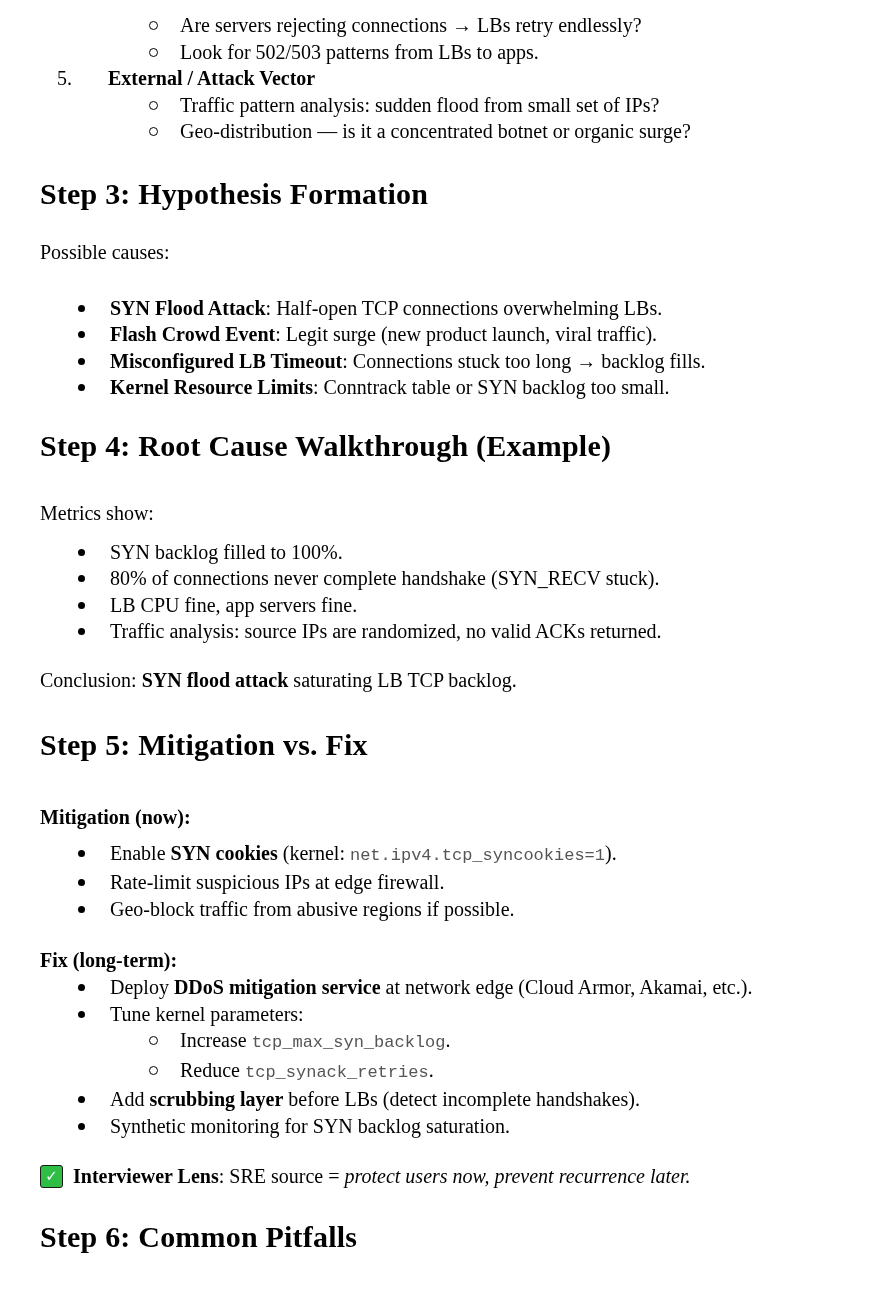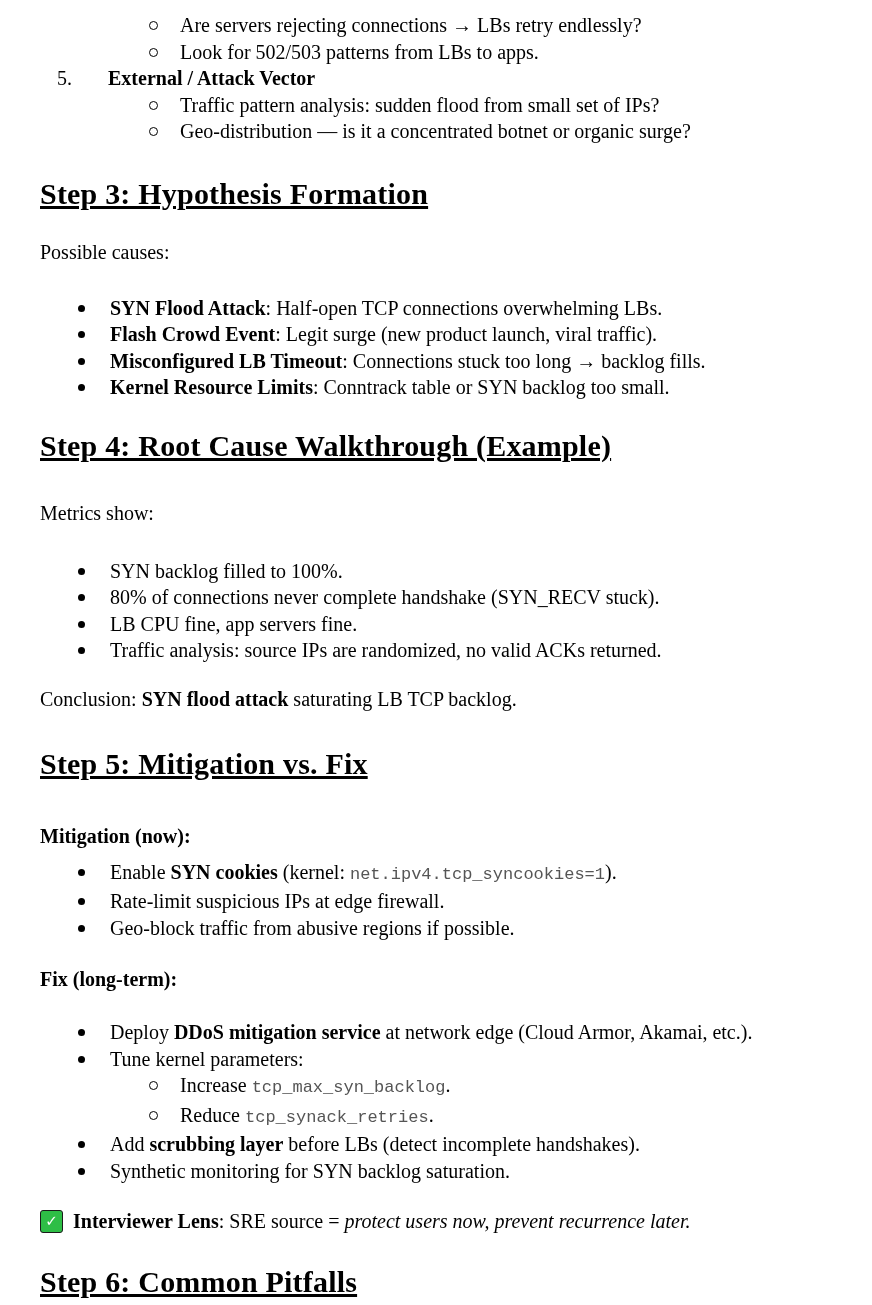--- a/index.html
+++ b/index.html
@@ -12,41 +12,40 @@
     overflow: hidden;
   }
   .doc { padding: 12px 28px 0 40px; }
 
   
   .h1 {
     font-size: 30px;
     font-weight: bold;
     line-height: 38px;
     letter-spacing: 0.2px;
-    text-decoration: underline;
   }
   .mt-step3 { margin-top: 30px; }
   .mt-step4 { margin-top: 26px; }
   .mt-step5 { margin-top: 32px; }
   .mt-step6 { margin-top: 28px; }
 
   .para { line-height: 27px; }
   .p-causes { margin-top: 26px; }
   .p-metrics { margin-top: 35px; }
   .p-conclusion { margin-top: 22px; }
   .subhead { font-weight: bold; line-height: 27px; }
   .p-mitigation { margin-top: 40px; }
   .p-fix { margin-top: 25px; }
 
   
   .list { margin: 0; }
   .ul-s3 { margin-top: 29px; }
-  .ul-s4 { margin-top: 31px; }
+  .ul-s4 { margin-top: 12px; }
   .ul-s5a { margin-top: 9px; }
-  .ul-s5b { margin-top: 26px; }
+  .ul-s5b { }
 
   .li { display: flex; line-height: 26.5px; }
   .li .mk { position: relative; flex: 0 0 auto; }
   .li .txt { flex: 1 1 auto; }
 
   
   .l1 { padding-left: 37px; }
   .l1 .mk { width: 33px; }
   .dot {
     position: absolute; left: 1px; top: 10px;

